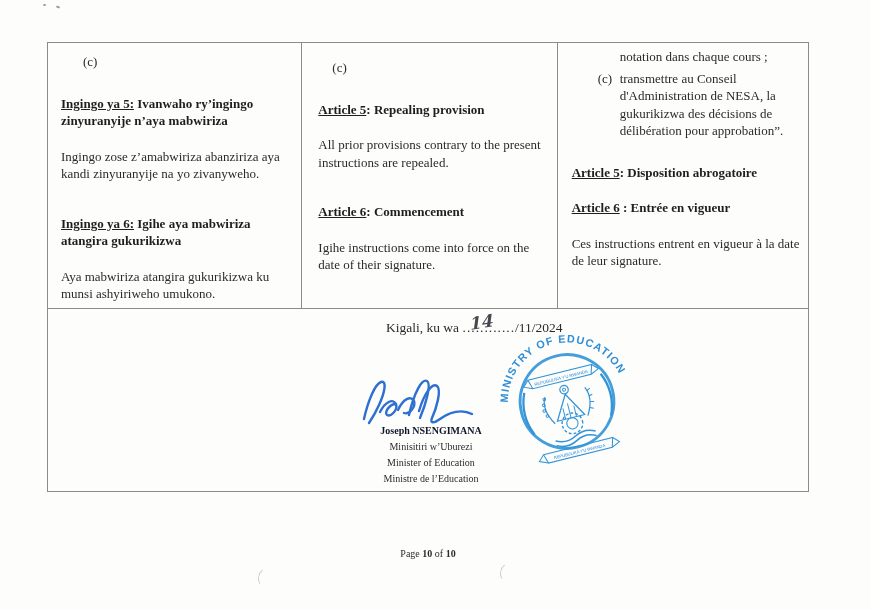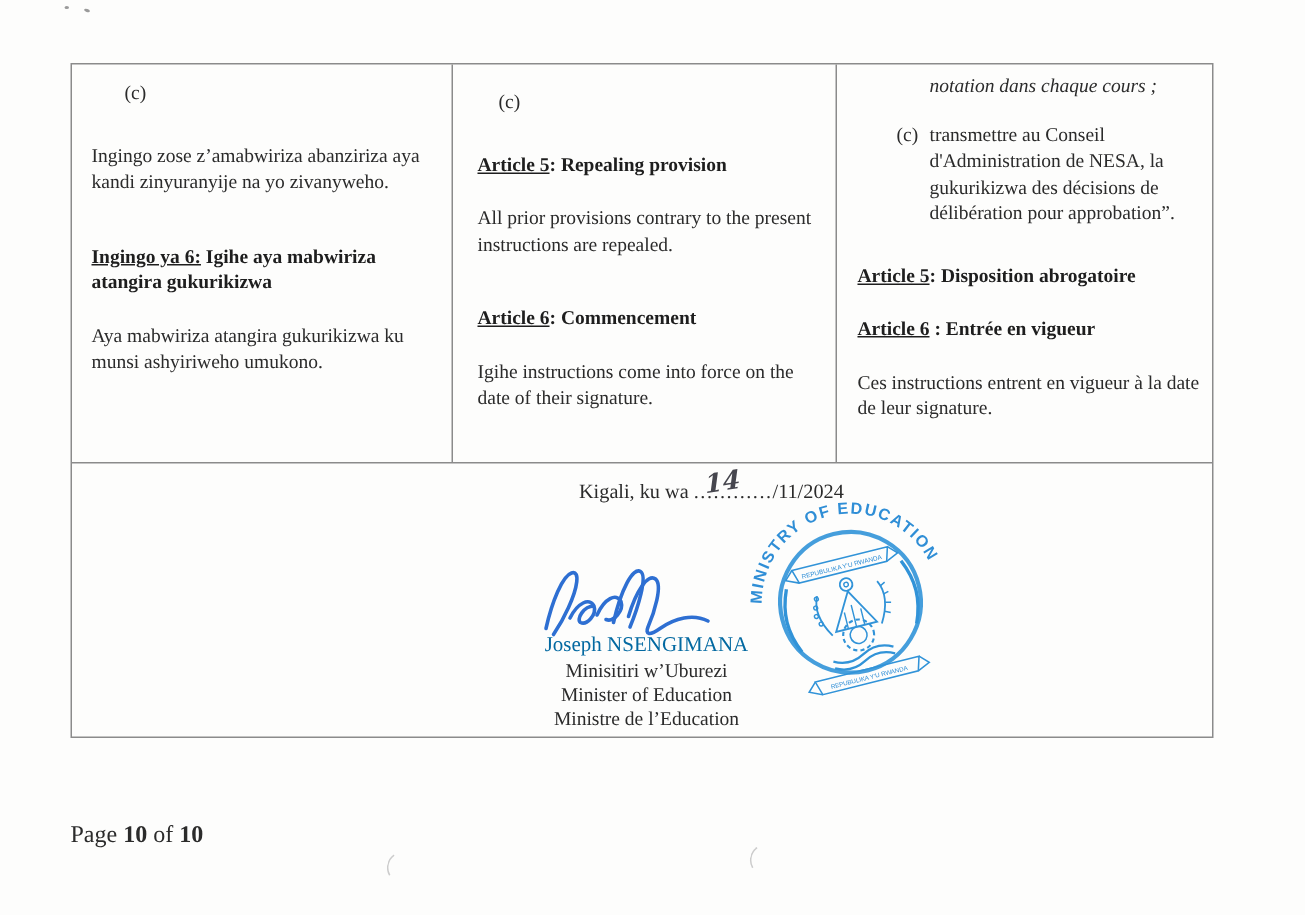--- a/index.html
+++ b/index.html
@@ -40,25 +40,25 @@
   .date-line{position:absolute;left:313px;top:11px;font-size:13.5px;white-space:nowrap;margin-left:25px;}
   .date-dots{letter-spacing:1px;}
   .handwritten-day{
     position:absolute;left:84px;top:-8px;
     font-family:"DejaVu Serif", serif;font-style:italic;font-weight:bold;
     font-size:17px;color:#46464e;transform:rotate(-9deg) skewX(-6deg);
   }
   .signature-ink{position:absolute;left:310px;top:64px;}
   .stamp{position:absolute;left:444px;top:6px;}
   .name-block{position:absolute;left:283px;top:113px;width:200px;text-align:center;}
-  .name-block .name{font-weight:normal;font-size:14px;line-height:17px;color:#0369a1;}
-  .name-block .title{font-size:13px;line-height:16px;}
+  .name-block .name{font-weight:bold;font-size:10px;line-height:17px;color:#0f172a;}
+  .name-block .title{font-size:10px;line-height:16px;}
 
   
-  .footer{position:absolute;left:47px;top:548px;width:762px;text-align:left;font-size:16px;}
+  .footer{position:absolute;left:47px;top:548px;width:762px;text-align:center;font-size:10px;}
   .footer b{font-weight:bold;}
   .scan-paren{
     position:absolute;width:16px;height:18px;border:1.6px solid #cccccc;border-radius:50%;
     border-right-color:transparent;border-top-color:transparent;border-bottom-color:transparent;
     transform:rotate(12deg);
   }
   .scan-paren.p1{left:258px;top:568px;}
   .scan-paren.p2{left:500px;top:563px;}
 </style>
 </head>
@@ -70,37 +70,38 @@
   <span class="speck s2"></span>
 
   <div class="doc-table">
 
     <div class="row-columns">
 
       <div class="cell c1">
         <div class="list-item">
           <span class="list-marker">(c)</span>
         </div>
+        <p class="art-heading"><span class="lead">Ingingo ya 5:</span><span> Ivanwaho ry’ingingo zinyuranyije n’aya mabwiriza</span></p>
         <p class="body">Ingingo zose z’amabwiriza abanziriza aya kandi zinyuranyije na yo zivanyweho.</p>
         <p class="art-heading"><span class="lead">Ingingo ya 6:</span><span> Igihe aya mabwiriza atangira gukurikizwa</span></p>
         <p class="body">Aya mabwiriza atangira gukurikizwa ku munsi ashyiriweho umukono.</p>
       </div>
 
       <div class="cell c2">
         <div class="list-item">
           <span class="list-marker">(c)</span>
         </div>
         <p class="art-heading"><span class="lead">Article 5</span><span>: Repealing provision</span></p>
         <p class="body">All prior provisions contrary to the present instructions are repealed.</p>
         <p class="art-heading"><span class="lead">Article 6</span><span>: Commencement</span></p>
         <p class="body">Igihe instructions come into force on the date of their signature.</p>
       </div>
 
       <div class="cell c3">
-        <p class="pre-line" style="margin-bottom:15px;font-style:italic;">notation dans chaque cours ;</p>
+        <p class="pre-line" style="margin-bottom:4px;">notation dans chaque cours ;</p>
         <div class="list-item">
           <span class="list-marker">(c)</span>
           <span class="list-text">transmettre au Conseil d'Administration de NESA, la gukurikizwa des décisions de délibération pour approbation”.</span>
         </div>
         <p class="art-heading"><span class="lead">Article 5</span><span>: Disposition abrogatoire</span></p>
         <p class="art-heading"><span class="lead">Article 6</span><span> : Entrée en vigueur</span></p>
         <p class="body">Ces instructions entrent en vigueur à la date de leur signature.</p>
       </div>
     </div>
 

